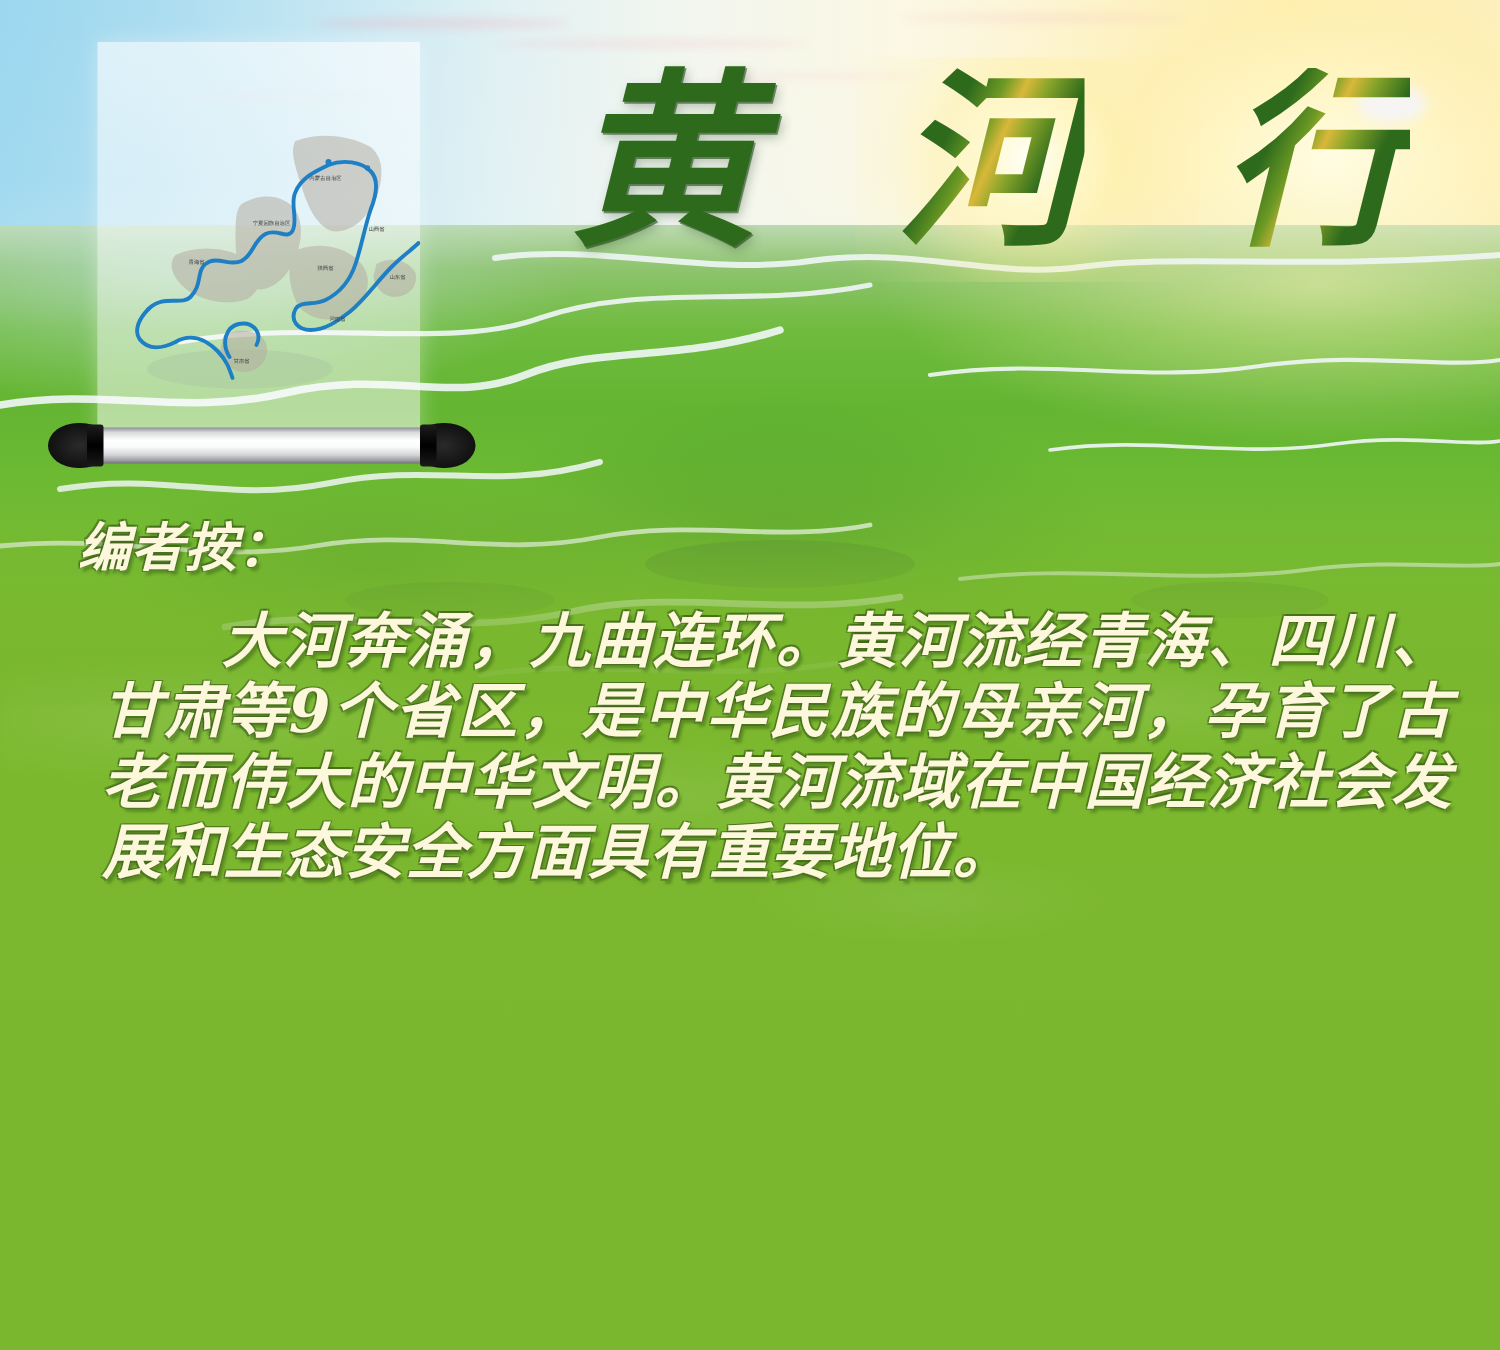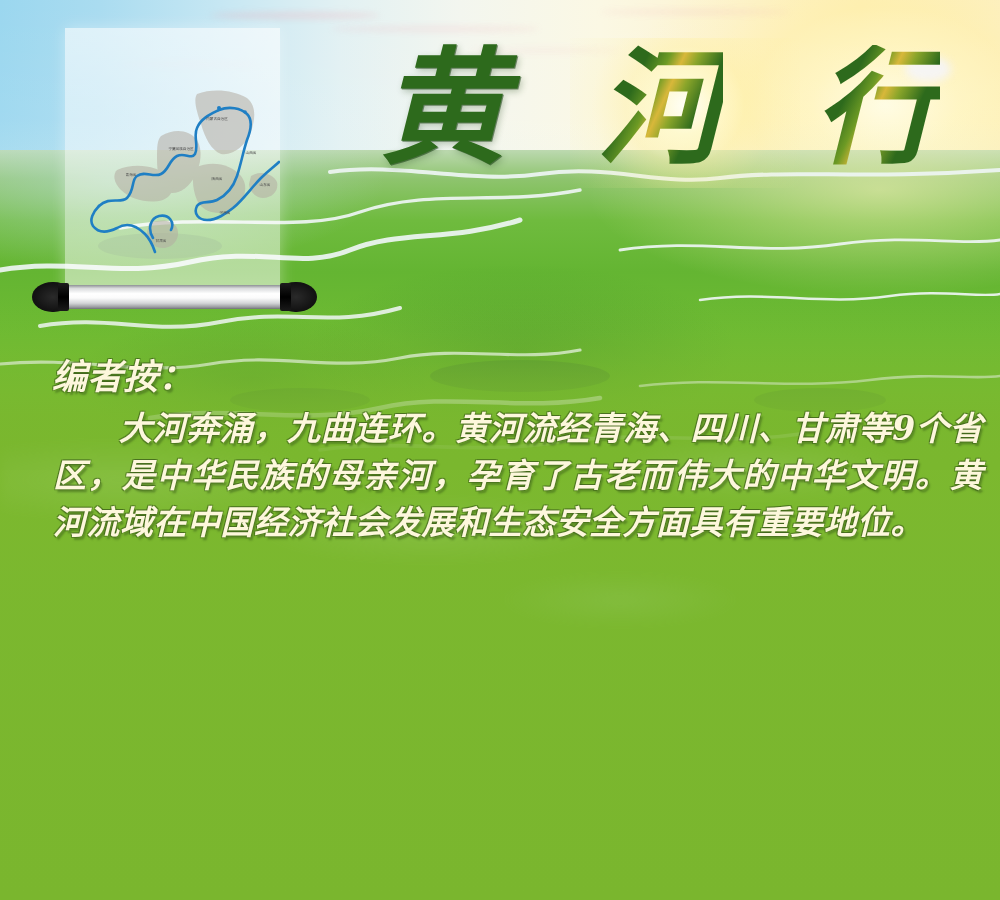--- a/index.html
+++ b/index.html
@@ -229,21 +229,21 @@
     width: 11px; height: 28px;
     background: linear-gradient(to bottom, #1d1d1d, #000000 50%, #1a1a1a);
     border-radius: 2px;
   }
   .roller-collar.left  { left: 26px; }
   .roller-collar.right { right: 26px; }
 
   
   .editorial {
     position: absolute;
-    left: 0; top: 355px;
+    left: 0; top: 344px;
     width: 1000px;
     padding: 0 16px 0 52px;
     box-sizing: border-box;
   }
   .ed-head,
   .ed-para {
     font-family: "DejaVu Serif", "Liberation Serif", serif;
     font-weight: 700;
     font-style: italic;
     color: #fdf7dc;
@@ -254,26 +254,26 @@
       -1px  1px 0 rgba(60,95,25,0.55),
        2px  3px 2px rgba(50,85,22,0.45);
     margin: 0;
   }
   .ed-head {
     font-size: 35px;
     line-height: 1.25;
     margin-bottom: 6px;
   }
   .ed-para {
-    font-size: 33px;
+    font-size: 40px;
     line-height: 47px;
     text-indent: 2em;
     text-align: justify;
     text-align-last: left;
-    margin: 1px;
+    margin: 16px;
   }
   .ed-para + .ed-para { margin-top: 3px; }
 </style>
 </head>
 <body>
 
 <div id="poster">
 
   <div class="base-green"></div>
 

